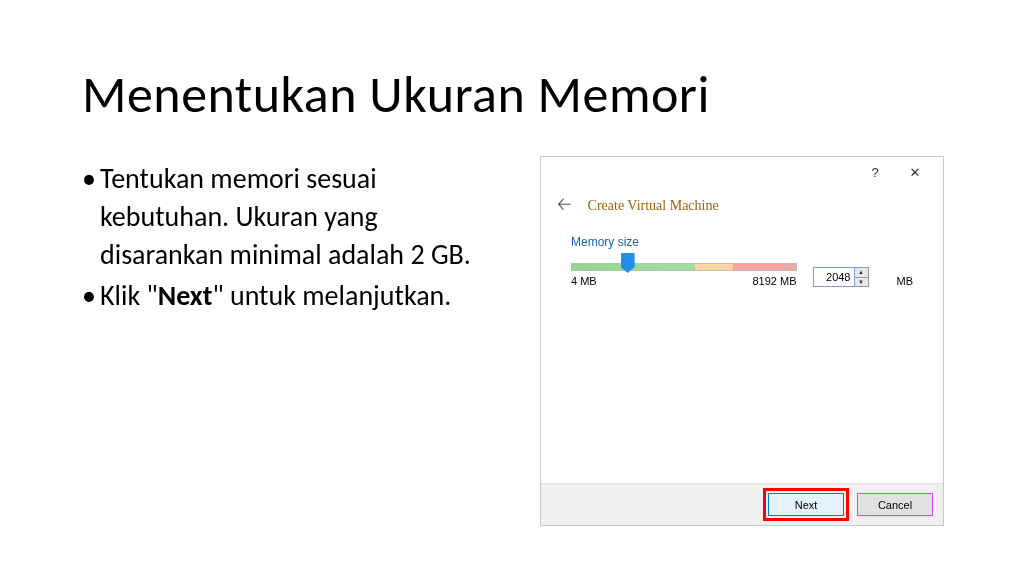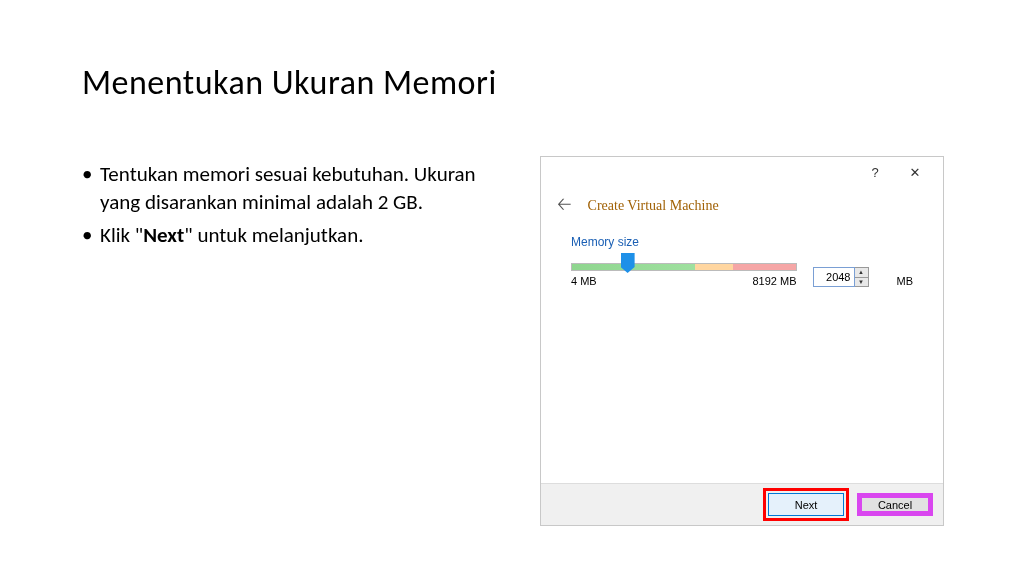--- a/index.html
+++ b/index.html
@@ -7,31 +7,31 @@
   width: 1024px;
   height: 576px;
   font-family: Calibri, Arial, sans-serif;
   background: #fff;
   position: relative;
 }
 .slide-title {
   position: absolute;
   top: 62px;
   left: 82px;
-  font-size: 34px;
+  font-size: 52px;
   font-weight: 400;
   color: #000;
   letter-spacing: 0.5px;
 }
 .bullets {
   position: absolute;
   top: 160px;
   left: 82px;
   width: 400px;
-  font-size: 21px;
+  font-size: 28px;
   color: #000;
   line-height: 1.35;
 }
 .bullets ul { list-style: none; }
 .bullets li { position: relative; padding-left: 18px; margin-bottom: 4px; }
 .bullets li::before {
   content: "•";
   position: absolute;
   left: 0;
   top: 0;
@@ -181,21 +181,21 @@
   display: flex;
   justify-content: flex-end;
   align-items: center;
   padding: 0 10px;
   gap: 8px;
 }
 .btn {
   min-width: 76px;
   height: 23px;
   background: #e1e1e1;
-  border: 5px solid #d946ef;
+  border: 1px solid #d946ef;
   font-size: 11px;
   font-family: inherit;
   display: flex;
   align-items: center;
   justify-content: center;
 }
 .next-wrap {
   border: 3px solid #ff0000;
   padding: 2px;
 }

